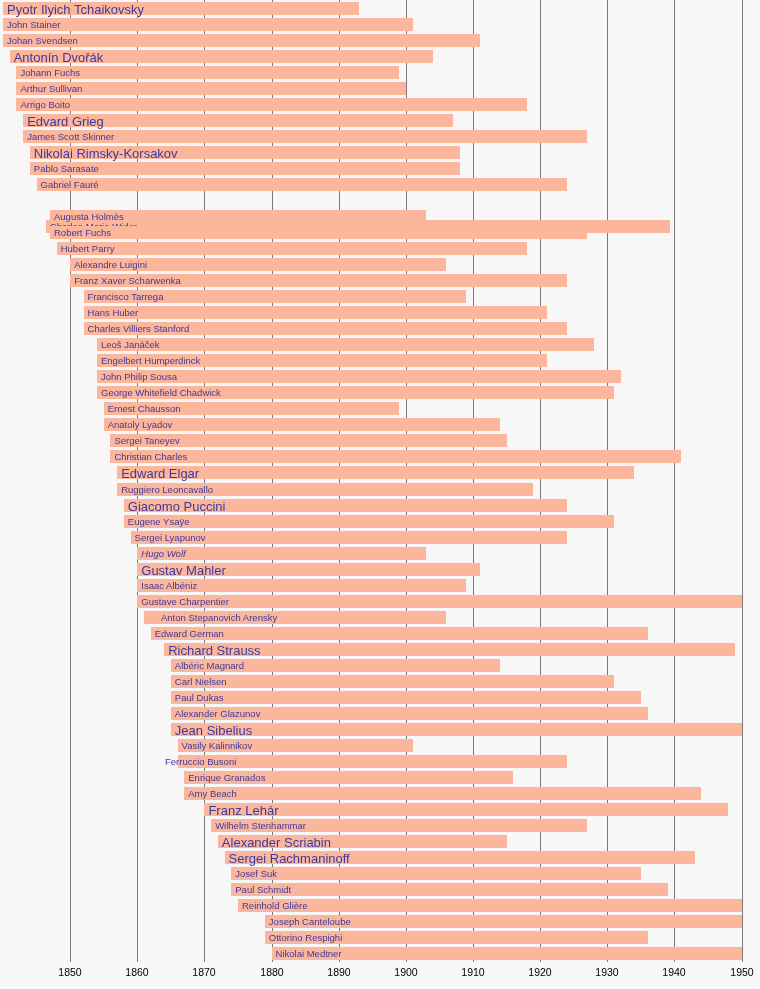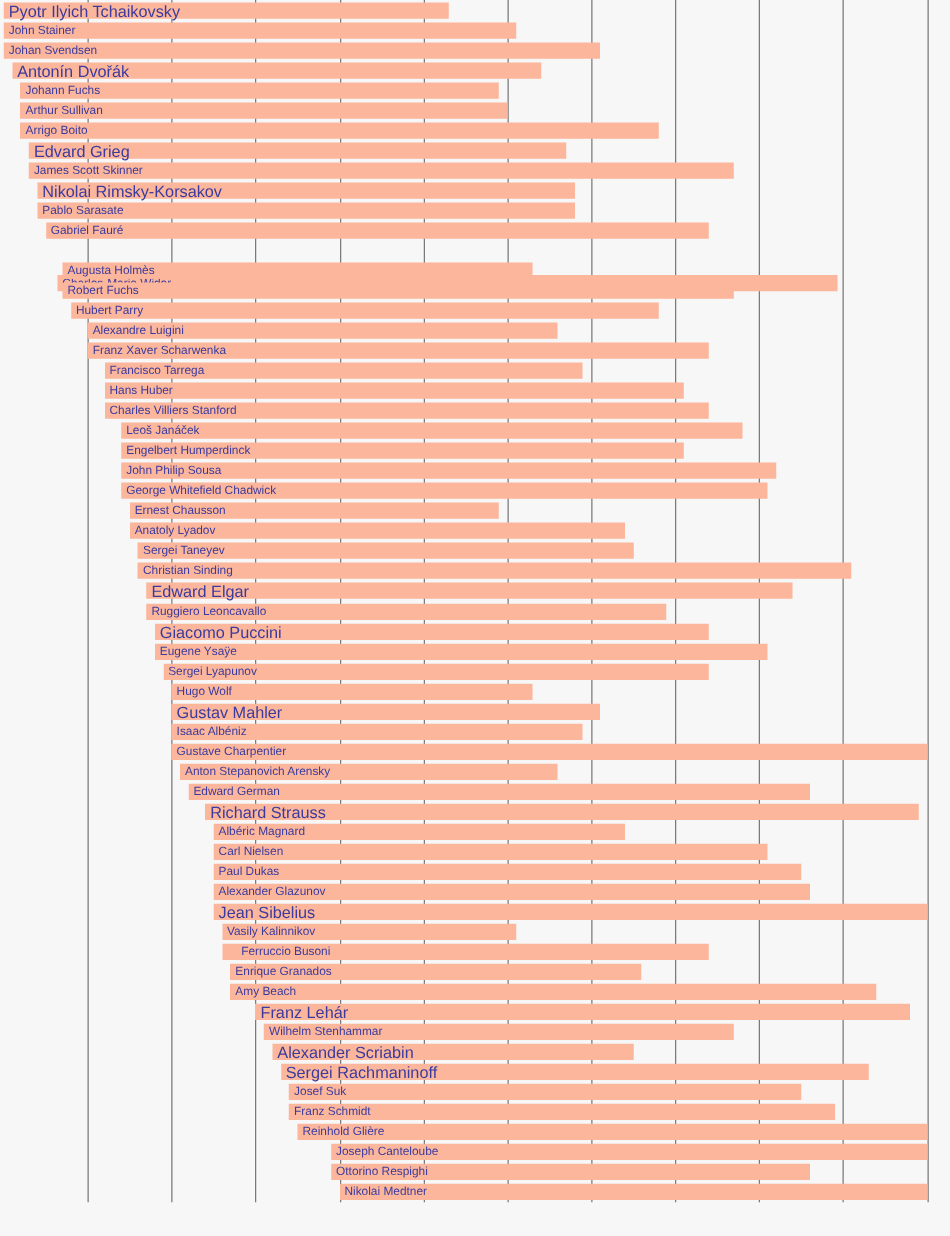--- a/index.html
+++ b/index.html
@@ -201,21 +201,21 @@
         <div class="bar-row" style="top: 418px; left: 0px; width: 760px;">
           <div class="bar" style="left: 103.714px; width: 396.143px;"></div>
           <div class="bar-label" style="left: 107.714px;">Anatoly Lyadov</div>
         </div>
         <div class="bar-row" style="top: 434px; left: 0px; width: 760px;">
           <div class="bar" style="left: 110.429px; width: 396.143px;"></div>
           <div class="bar-label" style="left: 114.429px;">Sergei Taneyev</div>
         </div>
         <div class="bar-row" style="top: 450px; left: 0px; width: 760px;">
           <div class="bar" style="left: 110.429px; width: 570.714px;"></div>
-          <div class="bar-label" style="left: 114.429px;">Christian Sinding</div>
+          <div class="bar-label" style="left: 114.429px;">Christian Charles</div>
         </div>
         <div class="bar-row" style="top: 466px; left: 0px; width: 760px;">
           <div class="bar" style="left: 117.143px; width: 517px;"></div>
           <div class="bar-label big" style="left: 121.143px;">Edward Elgar</div>
         </div>
         <div class="bar-row" style="top: 483px; left: 0px; width: 760px;">
           <div class="bar" style="left: 117.143px; width: 416.286px;"></div>
           <div class="bar-label" style="left: 121.143px;">Ruggiero Leoncavallo</div>
         </div>
         <div class="bar-row" style="top: 499px; left: 0px; width: 760px;">
@@ -225,37 +225,37 @@
         <div class="bar-row" style="top: 515px; left: 0px; width: 760px;">
           <div class="bar" style="left: 123.857px; width: 490.143px;"></div>
           <div class="bar-label" style="left: 127.857px;">Eugene Ysaÿe</div>
         </div>
         <div class="bar-row" style="top: 531px; left: 0px; width: 760px;">
           <div class="bar" style="left: 130.571px; width: 436.429px;"></div>
           <div class="bar-label" style="left: 134.571px;">Sergei Lyapunov</div>
         </div>
         <div class="bar-row" style="top: 547px; left: 0px; width: 760px;">
           <div class="bar" style="left: 137.286px; width: 288.714px;"></div>
-          <div class="bar-label" style="left: 141.286px;">Hugo Wolf</div>
+          <div class="bar-label" style="left: 141.286px; font-style: italic;">Hugo Wolf</div>
         </div>
         <div class="bar-row" style="top: 563px; left: 0px; width: 760px;">
           <div class="bar" style="left: 137.286px; width: 342.429px;"></div>
           <div class="bar-label big" style="left: 141.286px;">Gustav Mahler</div>
         </div>
         <div class="bar-row" style="top: 579px; left: 0px; width: 760px;">
           <div class="bar" style="left: 137.286px; width: 329px;"></div>
           <div class="bar-label" style="left: 141.286px;">Isaac Albéniz</div>
         </div>
         <div class="bar-row" style="top: 595px; left: 0px; width: 760px;">
           <div class="bar" style="left: 137.286px; width: 604.286px;"></div>
           <div class="bar-label" style="left: 141.286px;">Gustave Charpentier</div>
         </div>
         <div class="bar-row" style="top: 611px; left: 0px; width: 760px;">
           <div class="bar" style="left: 144px; width: 302.143px;"></div>
-          <div class="bar-label" style="left: 148px; text-align: center;">Anton Stepanovich Arensky</div>
+          <div class="bar-label" style="left: 161px; text-align: center;">Anton Stepanovich Arensky</div>
         </div>
         <div class="bar-row" style="top: 627px; left: 0px; width: 760px;">
           <div class="bar" style="left: 150.714px; width: 496.857px;"></div>
           <div class="bar-label" style="left: 154.714px;">Edward German</div>
         </div>
         <div class="bar-row" style="top: 643px; left: 0px; width: 760px;">
           <div class="bar" style="left: 164.143px; width: 570.714px;"></div>
           <div class="bar-label big" style="left: 168.143px;">Richard Strauss</div>
         </div>
         <div class="bar-row" style="top: 659px; left: 0px; width: 760px;">
@@ -277,21 +277,21 @@
         <div class="bar-row" style="top: 723px; left: 0px; width: 760px;">
           <div class="bar" style="left: 170.857px; width: 570.714px;"></div>
           <div class="bar-label big" style="left: 174.857px;">Jean Sibelius</div>
         </div>
         <div class="bar-row" style="top: 739px; left: 0px; width: 760px;">
           <div class="bar" style="left: 177.571px; width: 235px;"></div>
           <div class="bar-label" style="left: 181.571px;">Vasily Kalinnikov</div>
         </div>
         <div class="bar-row" style="top: 755px; left: 0px; width: 760px;">
           <div class="bar" style="left: 177.571px; width: 389.429px;"></div>
-          <div class="bar-label" style="left: 193px;">Ferruccio Busoni</div>
+          <div class="bar-label" style="left: 165px;">Ferruccio Busoni</div>
         </div>
         <div class="bar-row" style="top: 771px; left: 0px; width: 760px;">
           <div class="bar" style="left: 184.286px; width: 329px;"></div>
           <div class="bar-label" style="left: 188.286px;">Enrique Granados</div>
         </div>
         <div class="bar-row" style="top: 787px; left: 0px; width: 760px;">
           <div class="bar" style="left: 184.286px; width: 517px;"></div>
           <div class="bar-label" style="left: 188.286px;">Amy Beach</div>
         </div>
         <div class="bar-row" style="top: 803px; left: 0px; width: 760px;">
@@ -309,33 +309,48 @@
         <div class="bar-row" style="top: 851px; left: 0px; width: 760px;">
           <div class="bar" style="left: 224.571px; width: 470px;"></div>
           <div class="bar-label big" style="left: 228.571px;">Sergei Rachmaninoff</div>
         </div>
         <div class="bar-row" style="top: 867px; left: 0px; width: 760px;">
           <div class="bar" style="left: 231.286px; width: 409.571px;"></div>
           <div class="bar-label" style="left: 235.286px;">Josef Suk</div>
         </div>
         <div class="bar-row" style="top: 883px; left: 0px; width: 760px;">
           <div class="bar" style="left: 231.286px; width: 436.429px;"></div>
-          <div class="bar-label" style="left: 235.286px;">Franz Schmidt</div>
+          <div class="bar-label" style="left: 235.286px;">Paul Schmidt</div>
         </div>
         <div class="bar-row" style="top: 899px; left: 0px; width: 760px;">
           <div class="bar" style="left: 238px; width: 503.571px;"></div>
           <div class="bar-label" style="left: 242px;">Reinhold Glière</div>
         </div>
         <div class="bar-row" style="top: 915px; left: 0px; width: 760px;">
           <div class="bar" style="left: 264.857px; width: 476.714px;"></div>
           <div class="bar-label" style="left: 268.857px;">Joseph Canteloube</div>
         </div>
         <div class="bar-row" style="top: 931px; left: 0px; width: 760px; padding-left: 43px;">
           <div class="bar" style="left: 264.857px; width: 382.714px;"></div>
           <div class="bar-label" style="left: 268.857px;">Ottorino Respighi</div>
         </div>
         <div class="bar-row" style="top: 947px; left: 0px; width: 760px;">
           <div class="bar" style="left: 271.571px; width: 470px;"></div>
           <div class="bar-label" style="left: 275.571px;">Nikolai Medtner</div>
         </div>
+      </div>
+  </div>
+  <div class="axis">
+    <div id="ticks">
+        <div class="tick-label" style="left: 70px;">1850</div>
+        <div class="tick-label" style="left: 137px;">1860</div>
+        <div class="tick-label" style="left: 204px;">1870</div>
+        <div class="tick-label" style="left: 272px;">1880</div>
+        <div class="tick-label" style="left: 339px;">1890</div>
+        <div class="tick-label" style="left: 406px;">1900</div>
+        <div class="tick-label" style="left: 473px;">1910</div>
+        <div class="tick-label" style="left: 540px;">1920</div>
+        <div class="tick-label" style="left: 607px;">1930</div>
+        <div class="tick-label" style="left: 674px;">1940</div>
+        <div class="tick-label" style="left: 742px;">1950</div>
       </div>
   </div>
 </div>
 
 </body></html>

